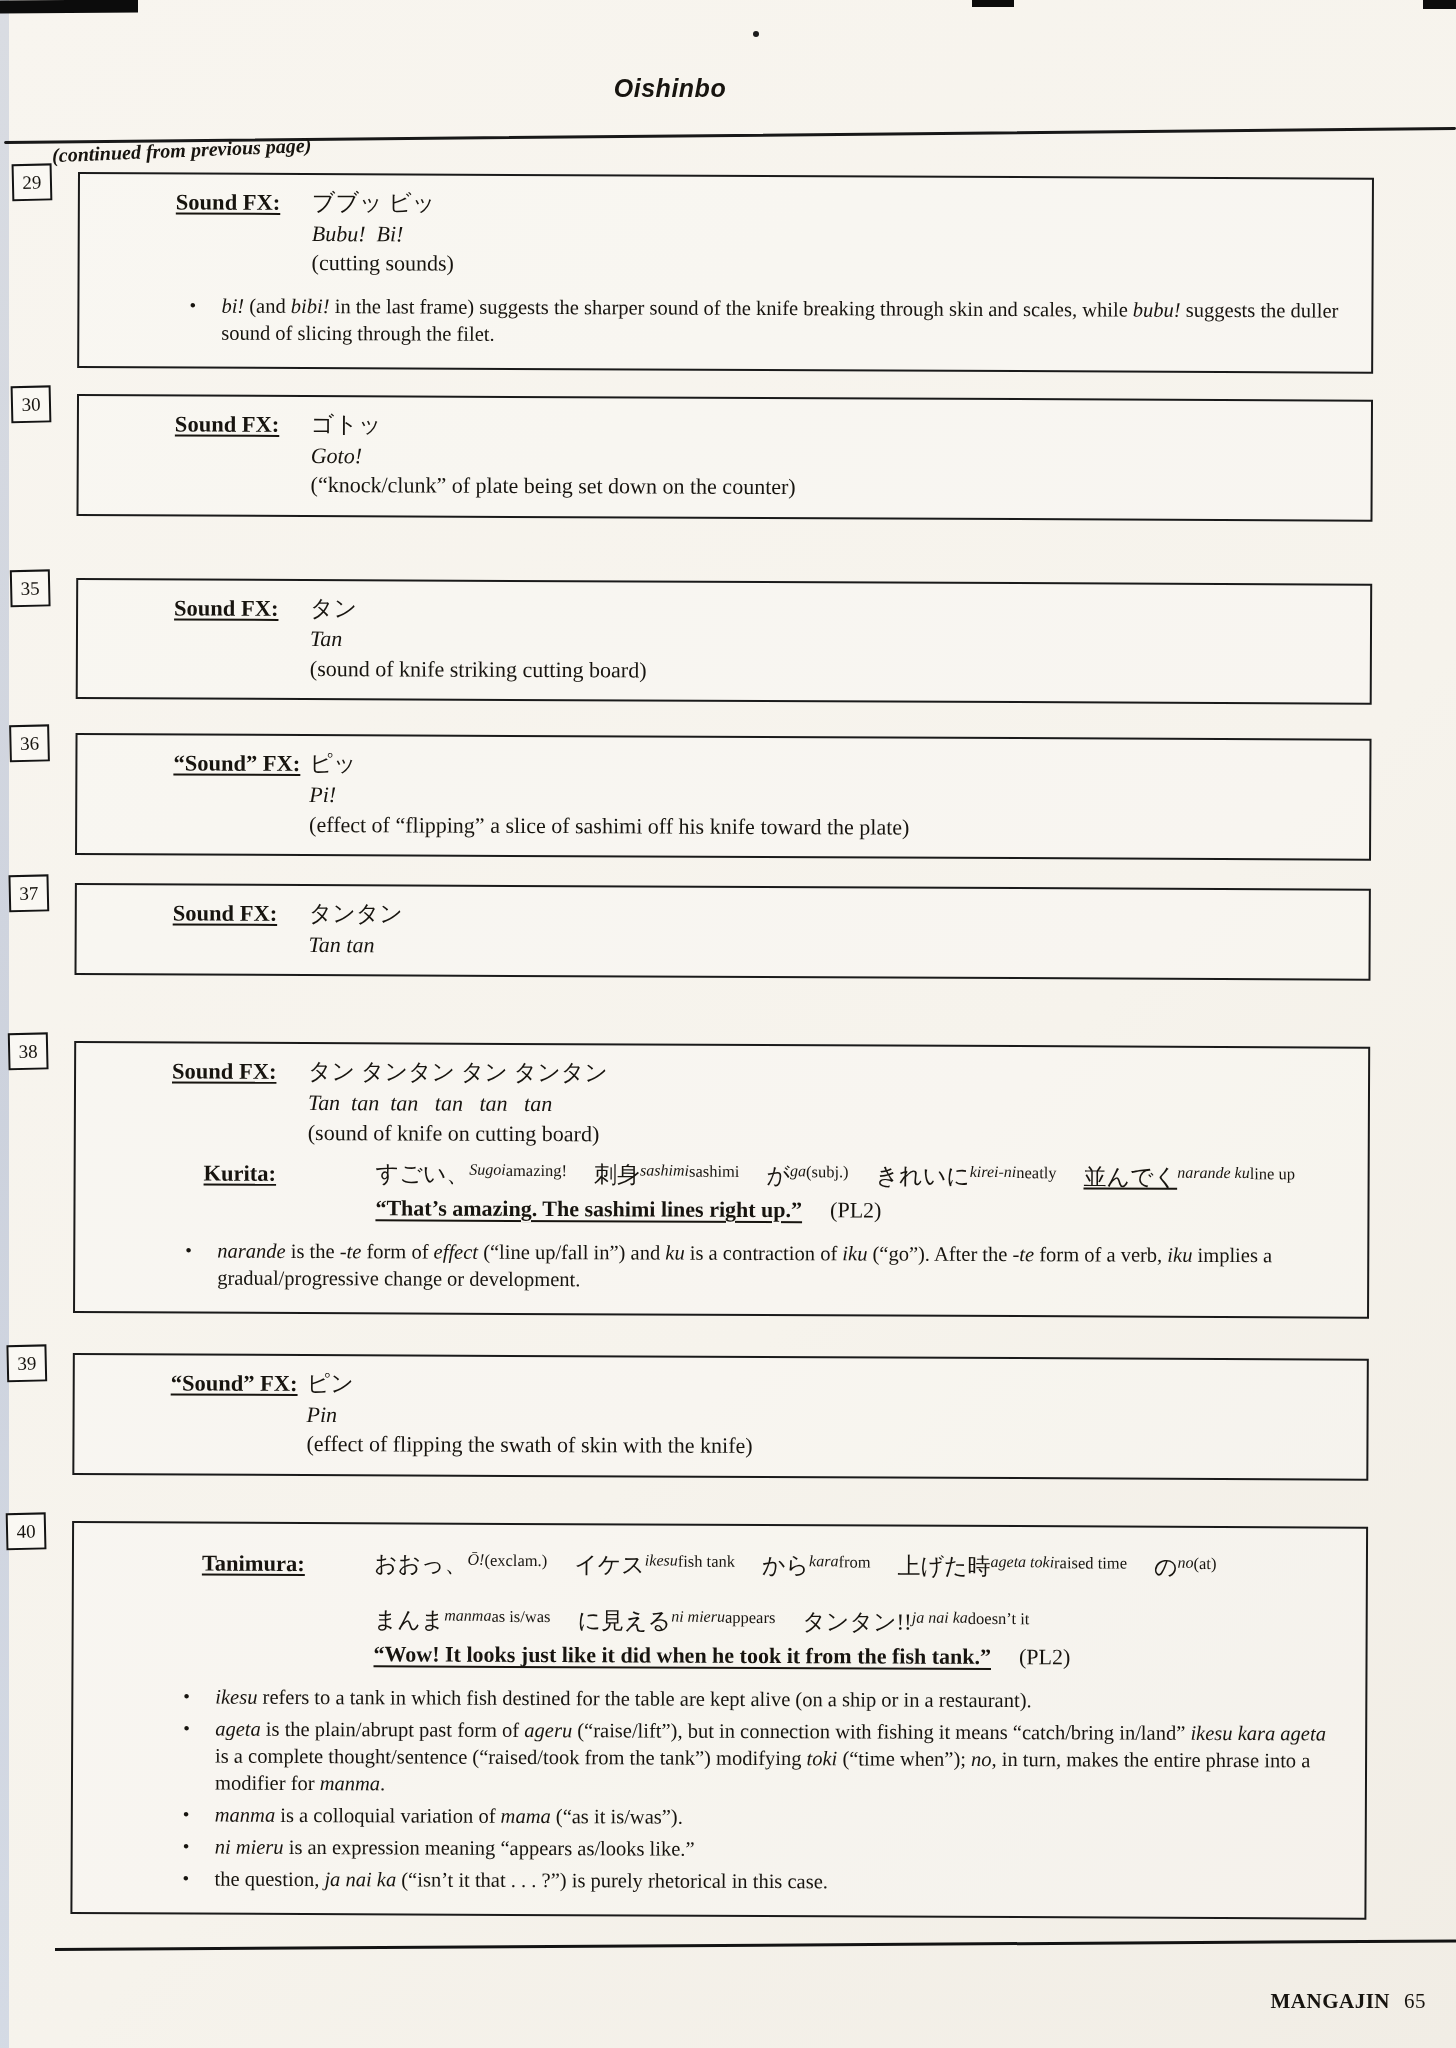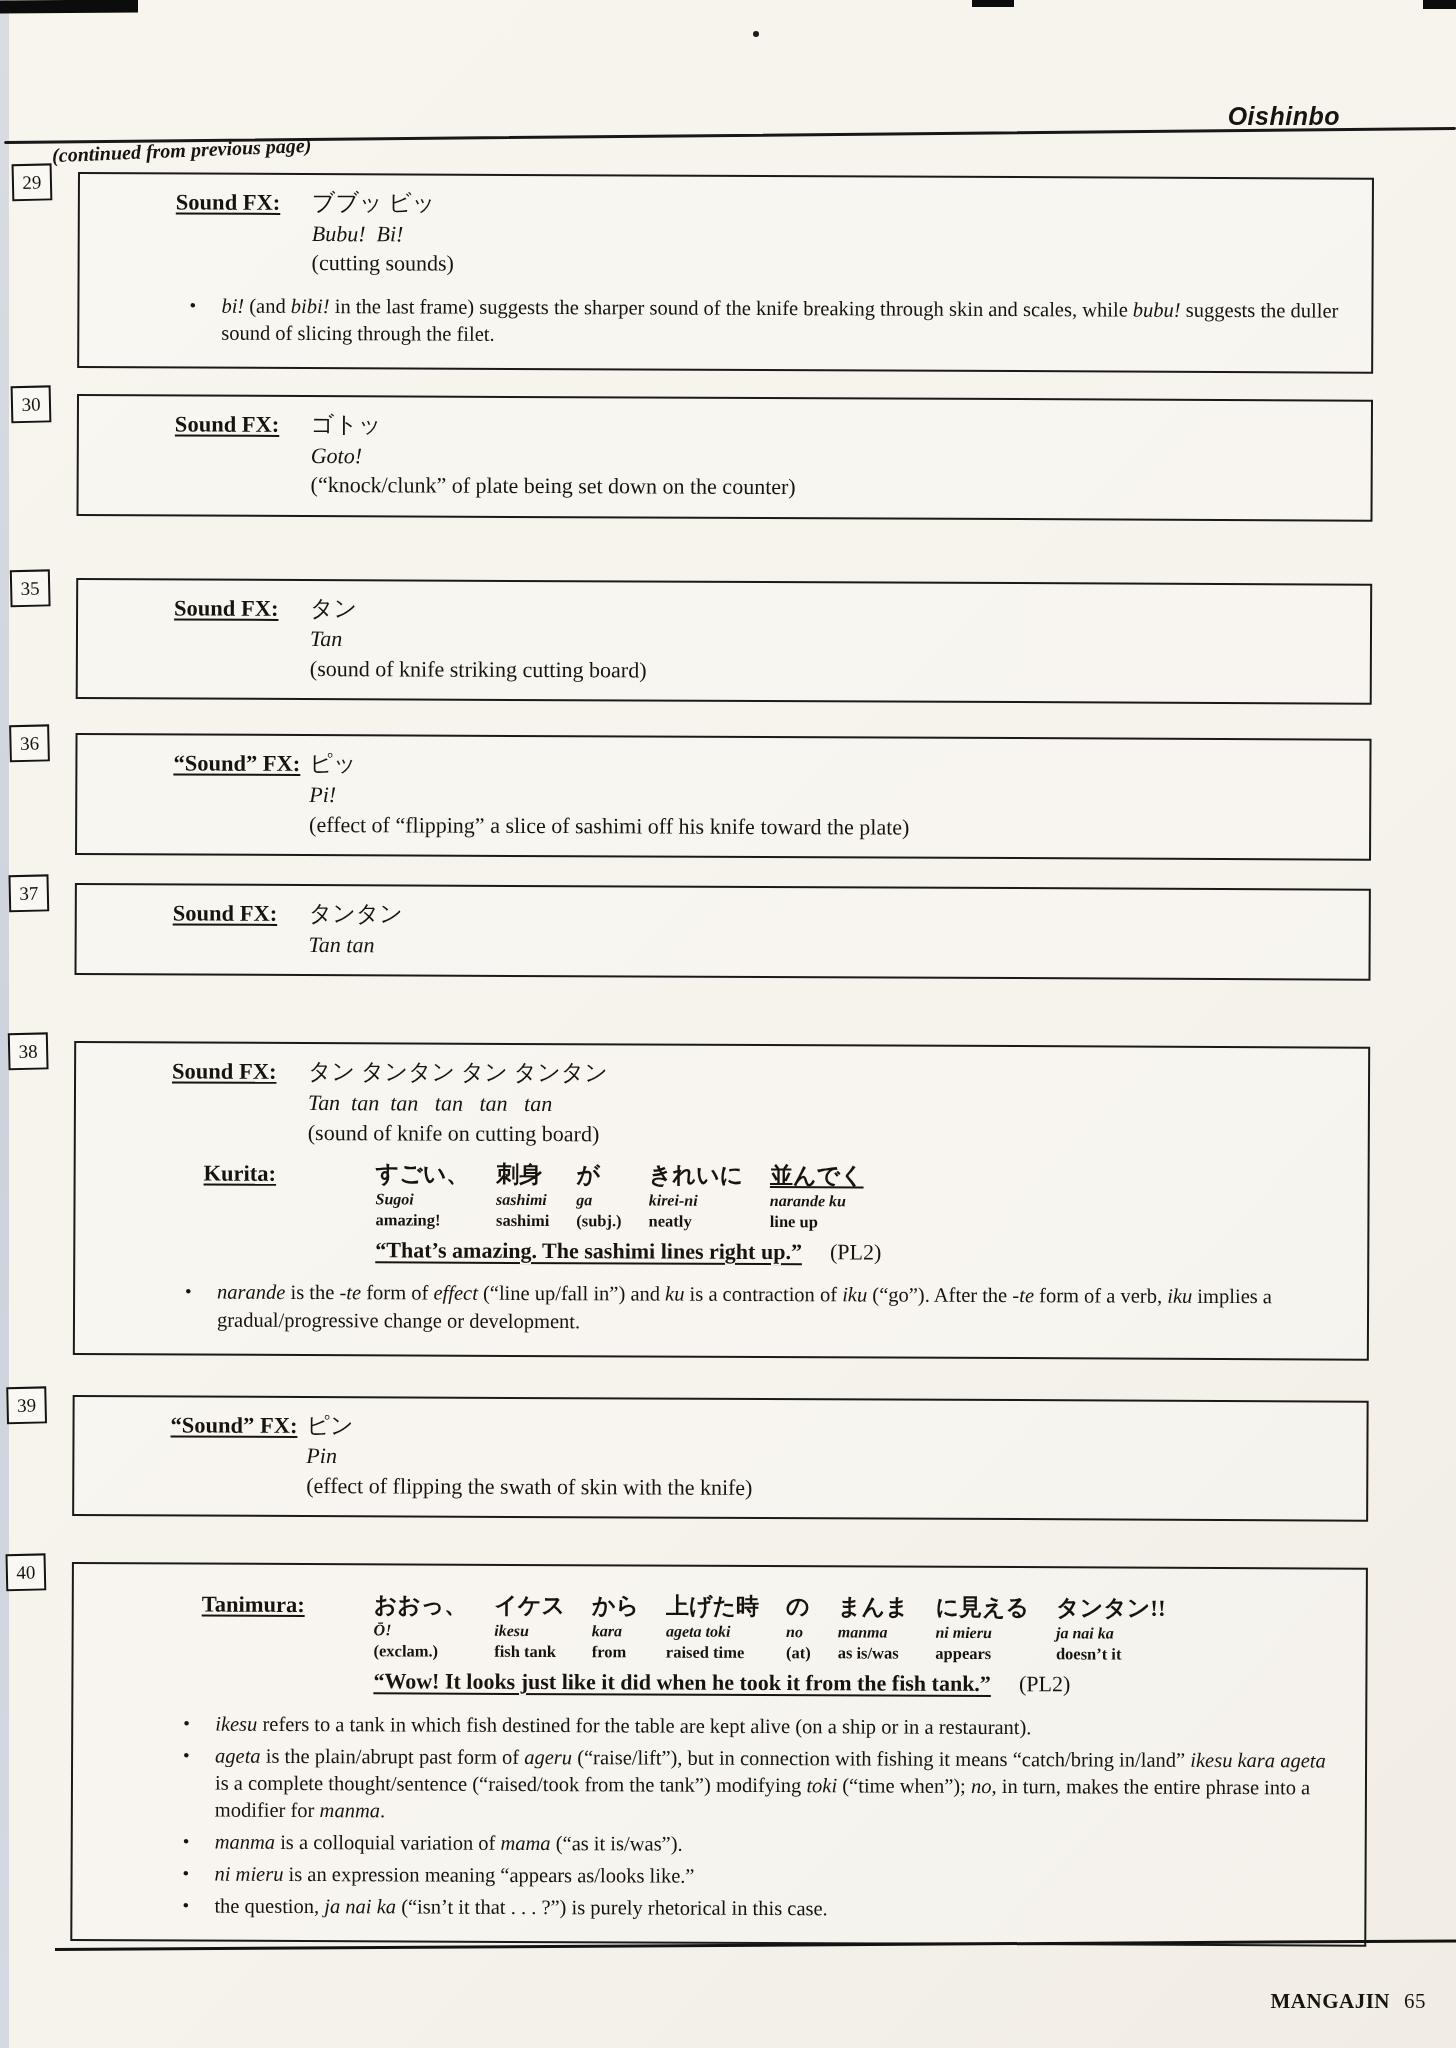--- a/index.html
+++ b/index.html
@@ -13,23 +13,23 @@
   }
   
   .edge-strip { position:absolute; left:0; top:0; width:9px; height:2048px;
     background:linear-gradient(180deg,#cfd4de 0%, #bfc7d8 55%, #c9d2e2 100%); opacity:.75; }
   .top-bar { position:absolute; left:0; top:0; width:138px; height:13px; background:#0c0c0c; transform:skewY(-0.5deg); }
   .top-nub1 { position:absolute; left:972px; top:0; width:42px; height:7px; background:#0c0c0c; }
   .top-nub2 { position:absolute; left:1423px; top:0; width:33px; height:9px; background:#0c0c0c; }
   .speck { position:absolute; left:753px; top:31px; width:6px; height:6px; border-radius:50%; background:#1b1b1b; }
 
   
-  .header-title { position:absolute; top:74px; left:0; width:1340px; text-align:right;
+  .header-title { position:absolute; top:74px; left:0; width:1340px; text-align:center;
     font-family:"Liberation Sans", sans-serif; font-style:italic; font-weight:600;
-    font-size:25px; letter-spacing:.5px;margin-top:28px; }
+    font-size:25px; letter-spacing:.5px; }
   .header-rule { position:absolute; top:127px; left:4px; right:0; height:3px; background:#181818;
     transform:rotate(-0.55deg); transform-origin:right center; border-radius:2px; }
   .continued-note { position:absolute; top:139px; left:52px; font-style:italic; font-weight:600;
     font-size:20px; transform:rotate(-2.3deg); }
 
   
   main.entries { position:absolute; top:172px; left:78px; width:1296px; transform:rotate(0.25deg); transform-origin:top left; }
   .entry { position:relative; }
   .entry[data-num="29"]{margin-bottom:26px}
   .entry[data-num="30"]{margin-bottom:62px}
@@ -49,21 +49,21 @@
   .fx-label > span, .speaker-label > span { text-decoration:underline; text-decoration-thickness:2px; text-underline-offset:3px; }
   .fx-content { flex:1; }
   .sfx-jp { font-size:23px; line-height:1.34; white-space:pre-wrap; }
   .sfx-romaji { font-style:italic; font-size:22px; line-height:1.34; white-space:pre-wrap; }
   .sfx-desc { font-size:22px; line-height:1.34; }
 
   .speaker-row { margin-top:12px; }
   .speaker-label { flex:0 0 300px; box-sizing:border-box; padding-left:128px; font-weight:bold; font-size:22.5px; line-height:1.35; white-space:nowrap; }
   .speaker-content { flex:1; }
   .gloss-words { display:flex; gap:27px; flex-wrap:wrap; }
-  .gloss-col { display:flex; flex-direction:column;font-weight:bold; }
+  .gloss-col { display:flex; flex-direction:row; }
   .g-jp { font-size:23px; line-height:1.3; white-space:nowrap; }
   .g-romaji { font-style:italic; font-size:16px; line-height:1.22; white-space:nowrap; }
   .g-gloss { font-size:16.5px; line-height:1.35; white-space:nowrap; }
   .translation { margin-top:4px; font-size:22px; line-height:1.35; }
   .t-text { font-weight:bold; text-decoration:underline; text-decoration-thickness:2.2px; text-underline-offset:4px; }
   .t-pl { margin-left:28px; }
 
   .bullets { margin-top:15px; padding-left:110px; padding-right:6px; }
   .bullet { display:flex; margin-bottom:5px; }
   .bullet-dot { flex:0 0 32px; font-size:19px; line-height:1.32; }

